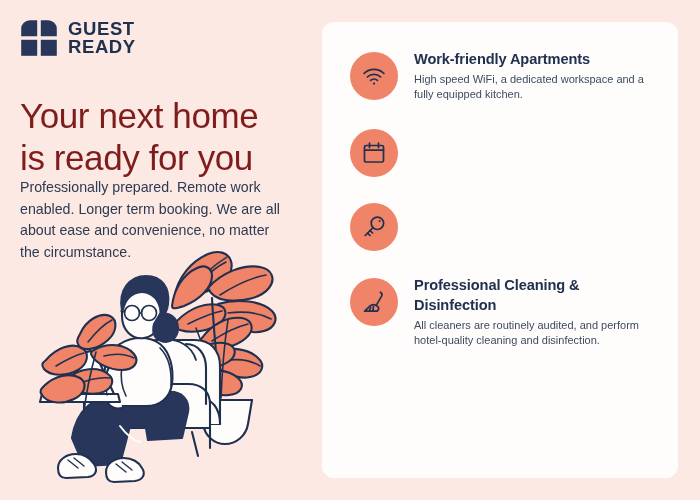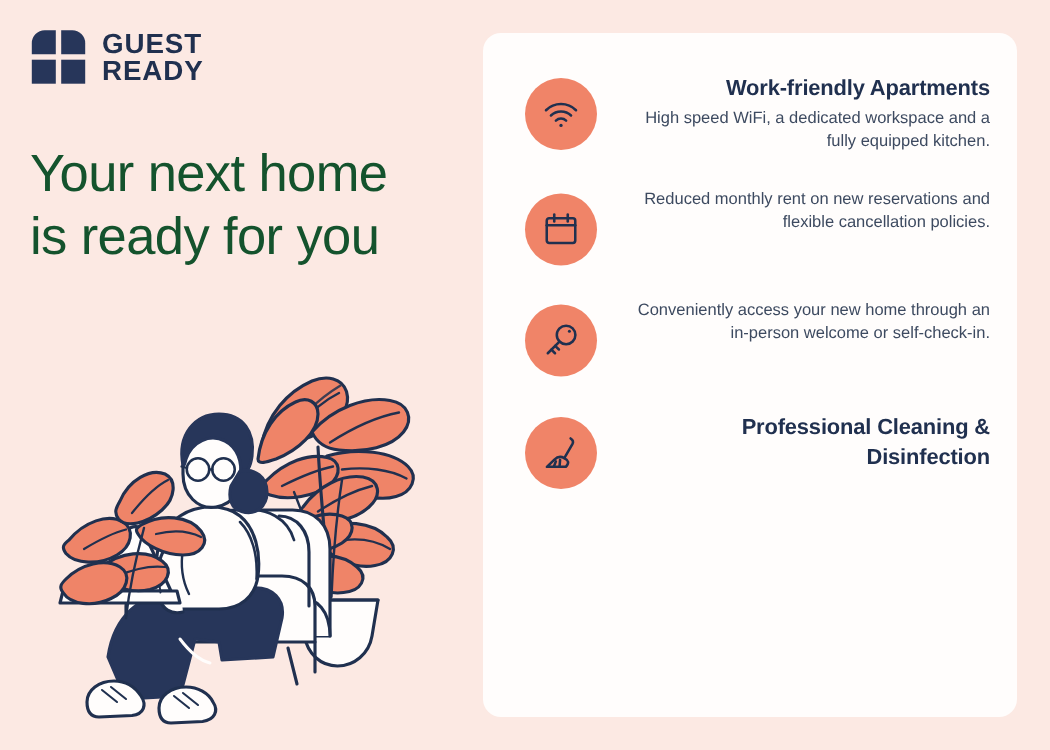--- a/index.html
+++ b/index.html
@@ -53,21 +53,21 @@
   }
   .headline {
     position: absolute;
     left: 20px;
     top: 72px;
     width: 290px;
     font-size: 35px;
     line-height: 42px;
     font-weight: 300;
     letter-spacing: -0.4px;
-    color: #14532d;
+    color: #7f1d1d;
     white-space: pre-line;
   }
   .subcopy {
     position: absolute;
     left: 20px;
     top: 163px;
     width: 270px;
     font-size: 14.2px;
     line-height: 21.5px;
     font-weight: 400;
@@ -93,21 +93,20 @@
     background: #fffdfc;
     border-radius: 12px;
   }
   .feature-list {
     position: absolute;
     left: 0;
     top: 0;
     width: 356px;
     padding: 26px 18px 0 28px;
     box-sizing: border-box;
-    text-align: right;
   }
   .feature {
     display: flex;
     align-items: flex-start;
     gap: 16px;
     margin-bottom: 22.5px;
   }
   .feature:last-child { margin-bottom: 16px; }
   .feature-icon {
     flex: 0 0 auto;
@@ -158,20 +157,21 @@
           <rect x="20.8" y="20.8" width="16" height="16" fill="#27365a"></rect>
         </svg>
       </span>
       <span class="brand-word">GUEST
 READY</span>
     </div>
 
     <h1 class="headline">Your next home
 is ready for you</h1>
 
+    <p class="subcopy">Professionally prepared. Remote work enabled. Longer term booking. We are all about ease and convenience, no matter the circumstance.</p>
 
     <div class="illustration">
       <svg width="290" height="262" viewBox="0 0 290 262" xmlns="http://www.w3.org/2000/svg">
         <g fill="none" stroke="#20304f" stroke-width="2.1" stroke-linecap="round" stroke-linejoin="round">
 
           <g>
             <path d="M152 70 C156 48 170 33 186 26 C196 22 206 24 209 33 C212 43 205 52 195 58 C184 65 168 70 152 70 Z" fill="#ef8468"></path>
             <path d="M178 55 C186 46 194 39 204 34" stroke-width="1.6"></path>
             <path d="M163 70 C175 53 190 38 205 29" stroke-width="1.6" opacity="0.85"></path>
 
@@ -288,50 +288,49 @@
       <div class="feature">
         <span class="feature-icon">
           <svg width="26" height="26" viewBox="0 0 26 26" fill="none" stroke="#20304f" stroke-width="1.7" stroke-linecap="round" stroke-linejoin="round">
             <rect x="3.5" y="5.5" width="19" height="16.5" rx="1.6"></rect>
             <path d="M3.5 10.2 H22.5"></path>
             <path d="M8.5 3 V7.6"></path>
             <path d="M17.5 3 V7.6"></path>
           </svg>
         </span>
         <div class="feature-body">
-          <div class="feature-desc">Reduced monthly rent on new reservations and flexible cancellation policies.</div>
         </div>
       </div>
 
       <div class="feature">
         <span class="feature-icon">
           <svg width="26" height="26" viewBox="0 0 26 26" fill="none" stroke="#20304f" stroke-width="1.7" stroke-linecap="round" stroke-linejoin="round">
             <circle cx="16.4" cy="9.3" r="6.2"></circle>
             <circle cx="18.6" cy="6.9" r="1" fill="#20304f" stroke="none"></circle>
             <path d="M12 13.7 L4.2 21.5"></path>
             <path d="M6.6 19.1 L9 21.5"></path>
             <path d="M9.1 16.6 L11.6 19"></path>
           </svg>
         </span>
         <div class="feature-body">
-          <div class="feature-desc">Conveniently access your new home through an in-person welcome or self-check-in.</div>
         </div>
       </div>
 
 
       <div class="feature">
         <span class="feature-icon">
           <svg width="26" height="26" viewBox="0 0 26 26" fill="none" stroke="#20304f" stroke-width="1.7" stroke-linecap="round" stroke-linejoin="round">
             <path d="M19.4 3.3 C20.8 4.2 21.3 5.8 20.6 7.1 L15.2 16.4"></path>
             <path d="M15.2 16.4 C13 15.1 10.4 15.6 8.6 17.4 L3.6 22.2 L16.2 22.2 C18.6 19.6 18.2 18 15.2 16.4 Z"></path>
             <path d="M9.6 18.6 L8.2 22.2"></path>
             <path d="M12.4 17.6 L12 22.2"></path>
           </svg>
         </span>
         <div class="feature-body">
           <div class="feature-title">Professional Cleaning &amp; Disinfection</div>
+          <div class="feature-desc">All cleaners are routinely audited, and perform hotel-quality cleaning and disinfection.</div>
         </div>
       </div>
 
     </div>
   </div>
 
 </div>
 
 </body></html>

